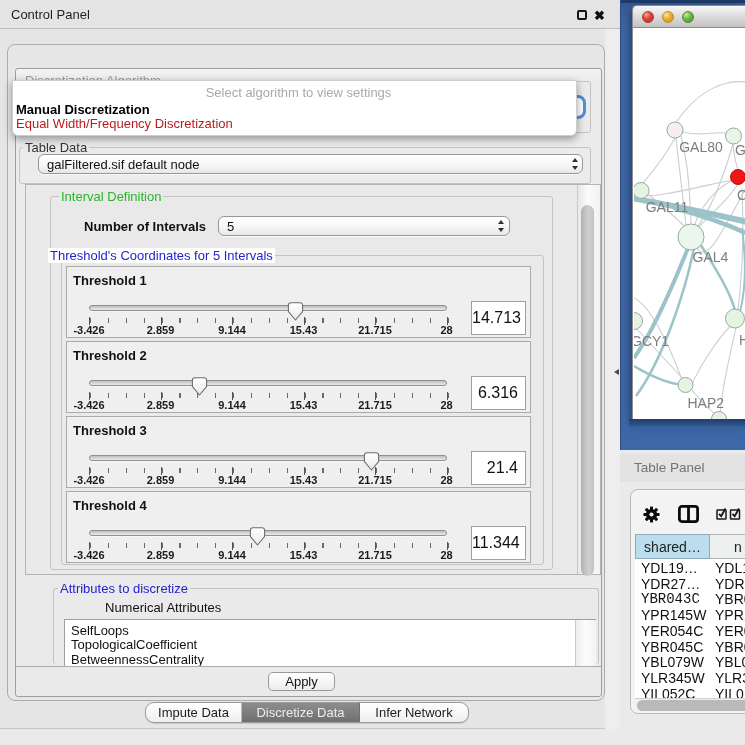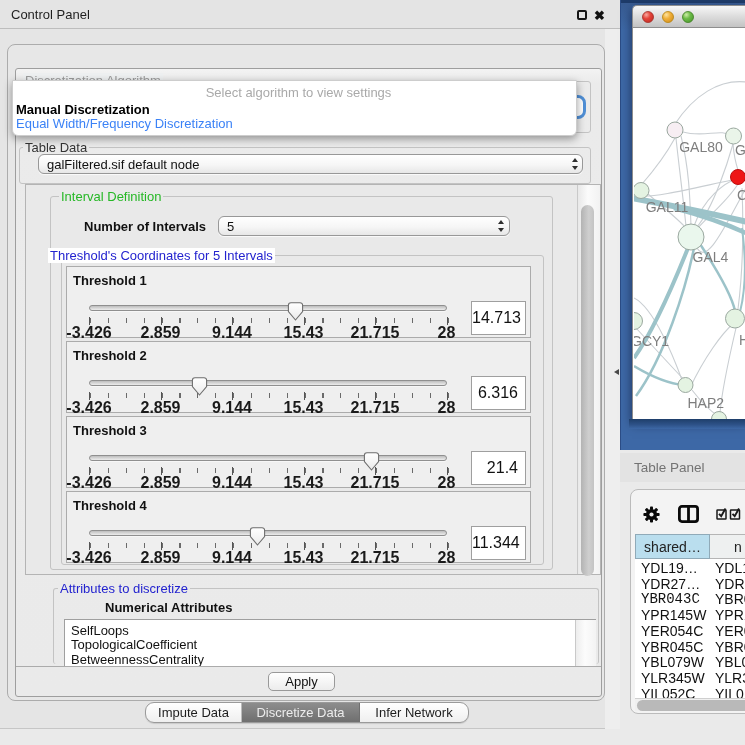--- a/index.html
+++ b/index.html
@@ -20,21 +20,21 @@
                border-right:1px solid #bcbcbc; white-space:nowrap; }
   .seg > div:last-child { border-right:none; }
   .seg > div.sel { background:linear-gradient(#8d8d8d,#6f6f6f); color:#ececec; border-right-color:#6f6f6f; }
   .tpanel { position:absolute; background:#efefef; border:1px solid #ababab; }
   .tlabel { position:absolute; left:6px; top:6px; font-weight:bold; font-size:13px; color:#111; }
   .track { position:absolute; left:22px; top:38px; width:358px; height:6px; border-radius:3px;
            border:1px solid #8f8f8f; background:linear-gradient(#bdbdbd,#d8d8d8 55%,#ececec); box-shadow:0 1px 0 #f7f7f7; }
   .ticks { position:absolute; left:22.5px; top:51px; width:360px; height:4.5px;
            background:repeating-linear-gradient(90deg,#6a6a6a 0 1.2px,transparent 1.2px 17.875px); }
   .majt { position:absolute; top:50px; width:1.2px; height:7.5px; background:#555; }
-  .tlab { position:absolute; top:57px; transform:translateX(-50%); font-size:16px; font-weight:bold; color:#1a1a1a; }
+  .tlab { position:absolute; top:57px; transform:translateX(-50%); font-size:11px; font-weight:bold; color:#1a1a1a; }
   .vbox { position:absolute; left:404px; top:34px; width:55px; height:34px; background:#fff; border:1px solid #9f9f9f;
           font-size:16px; color:#111; text-align:right; line-height:32px; padding-right:7px; }
   .thumb { position:absolute; top:35px; width:17px; height:19px; }
 </style>
 </head>
 <body>
 
 <div class="abs" id="win" style="left:0;top:0;width:620px;height:729px;background:#e5e5e5;border-bottom:1px solid #c6c6c6;">
 
   <div class="abs" style="left:0;top:0;width:648px;height:29px;background:#e4e4e4;border-bottom:1px solid #bdbdbd;">
@@ -189,40 +189,40 @@
               <stop offset="1" stop-color="#e9e9e9"></stop>
             </linearGradient>
           </defs>
           <path d="M4 0.7 h9 a2.6 2.6 0 0 1 2.6 2.6 v6.2 L8.5 18 L1.4 9.5 V3.3 A2.6 2.6 0 0 1 4 0.7 Z" fill="url(#tg491)" stroke="#6e6e6e" stroke-width="1.1"></path>
         </svg></div>
   <div class="vbox">11.344</div>
 </div>
 
   <div class="abs" style="left:53px;top:588px;width:546px;height:76px;border:1px solid #c3c3c3;border-radius:3px;border-bottom:none;"></div>
   <div class="glabel" style="left:58px;top:581px;color:#2323cf;background:#eaeaea;">Attributes to discretize</div>
-  <div class="abs" style="left:57px;top:600px;font-size:13px;font-weight:bold;color:#111;padding-left:48px;">Numerical Attributes</div>
+  <div class="abs" style="left:57px;top:600px;font-size:13px;font-weight:normal;color:#111;padding-left:48px;">Numerical Attributes</div>
   <div class="abs" style="left:64px;top:619px;width:532px;height:47px;background:#fff;border:1px solid #9f9f9f;border-bottom:none;font-size:13px;color:#111;">
     <div style="padding:4px 0 0 6px;line-height:14.3px;">SelfLoops<br>TopologicalCoefficient<br>BetweennessCentrality</div>
     <div class="abs" style="left:510px;top:0;width:21px;height:47px;border-left:1px solid #c9c9c9;background:linear-gradient(90deg,#ededed,#fcfcfc 45%,#f3f3f3);"></div>
   </div>
 
   <div class="abs" style="left:16px;top:666px;width:585px;height:1px;background:#ababab;"></div>
 
   <div class="abs" style="left:268px;top:672px;width:67px;height:19px;border:1px solid #999;border-radius:5px;background:linear-gradient(#fff,#ececec);text-align:center;font-size:13px;line-height:17px;color:#111;">Apply</div>
 
   <div class="seg" style="left:145px;top:702px;height:21px;border-radius:9px;">
     <div style="width:96px;">Impute Data</div>
     <div class="sel" style="width:118px;">Discretize Data</div>
     <div style="width:108px;">Infer Network</div>
   </div>
 
   <div class="abs" style="left:12px;top:80px;width:565px;height:56px;background:#fff;border:1px solid #cdcdcd;border-radius:0 0 6px 6px;box-shadow:0 3px 9px rgba(0,0,0,.38);z-index:30;">
     <div class="abs" style="left:0;top:4px;width:100%;text-align:center;text-indent:8px;font-size:13px;color:#a9a9a9;">Select algorithm to view settings</div>
     <div class="abs" style="left:3px;top:21px;font-size:13px;font-weight:bold;color:#000;">Manual Discretization</div>
-    <div class="abs" style="left:3px;top:35px;font-size:13px;color:#3b82f6;">Equal Width/Frequency Discretization</div>
+    <div class="abs" style="left:3px;top:35px;font-size:13px;color:#b91c1c;">Equal Width/Frequency Discretization</div>
   </div>
 
   <div class="abs" style="left:614px;top:369px;width:0;height:0;border-top:3.5px solid transparent;border-bottom:3.5px solid transparent;border-right:5px solid #4a4a4a;"></div>
 </div>
 
 <div class="abs" style="left:620px;top:0;width:125px;height:450px;background:linear-gradient(#37598f,#3d68a6 30px,#3d68a6);border-left:1px solid #2b4c85;">
   <div class="abs" style="left:0;top:0;width:125px;height:3px;background:#1e3b69;"></div>
 </div>
 
 <div class="abs" style="left:632px;top:5px;width:113px;height:414px;box-shadow:0 5px 10px rgba(0,0,25,.55);padding-left:36px;">

